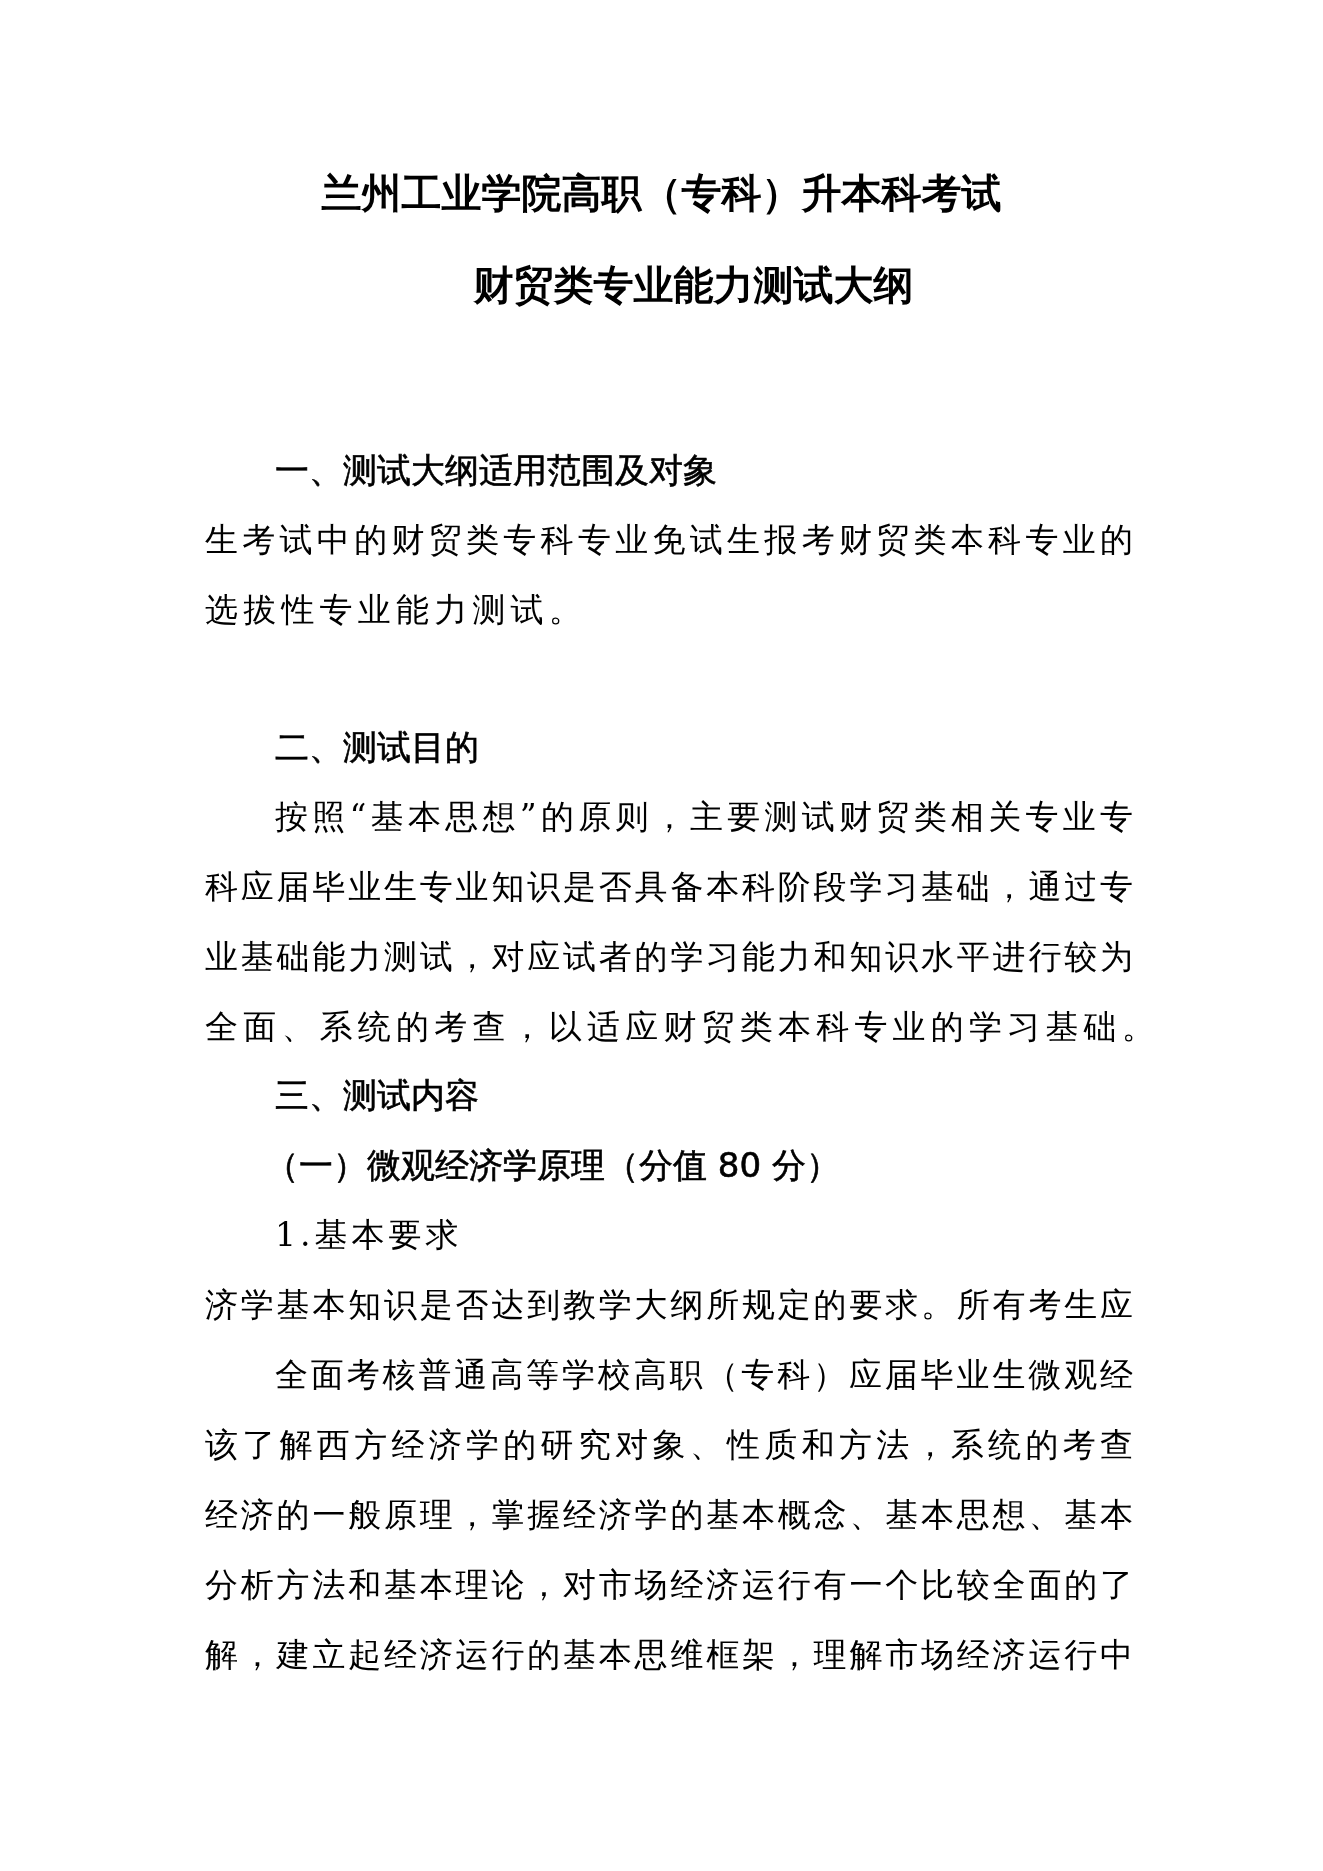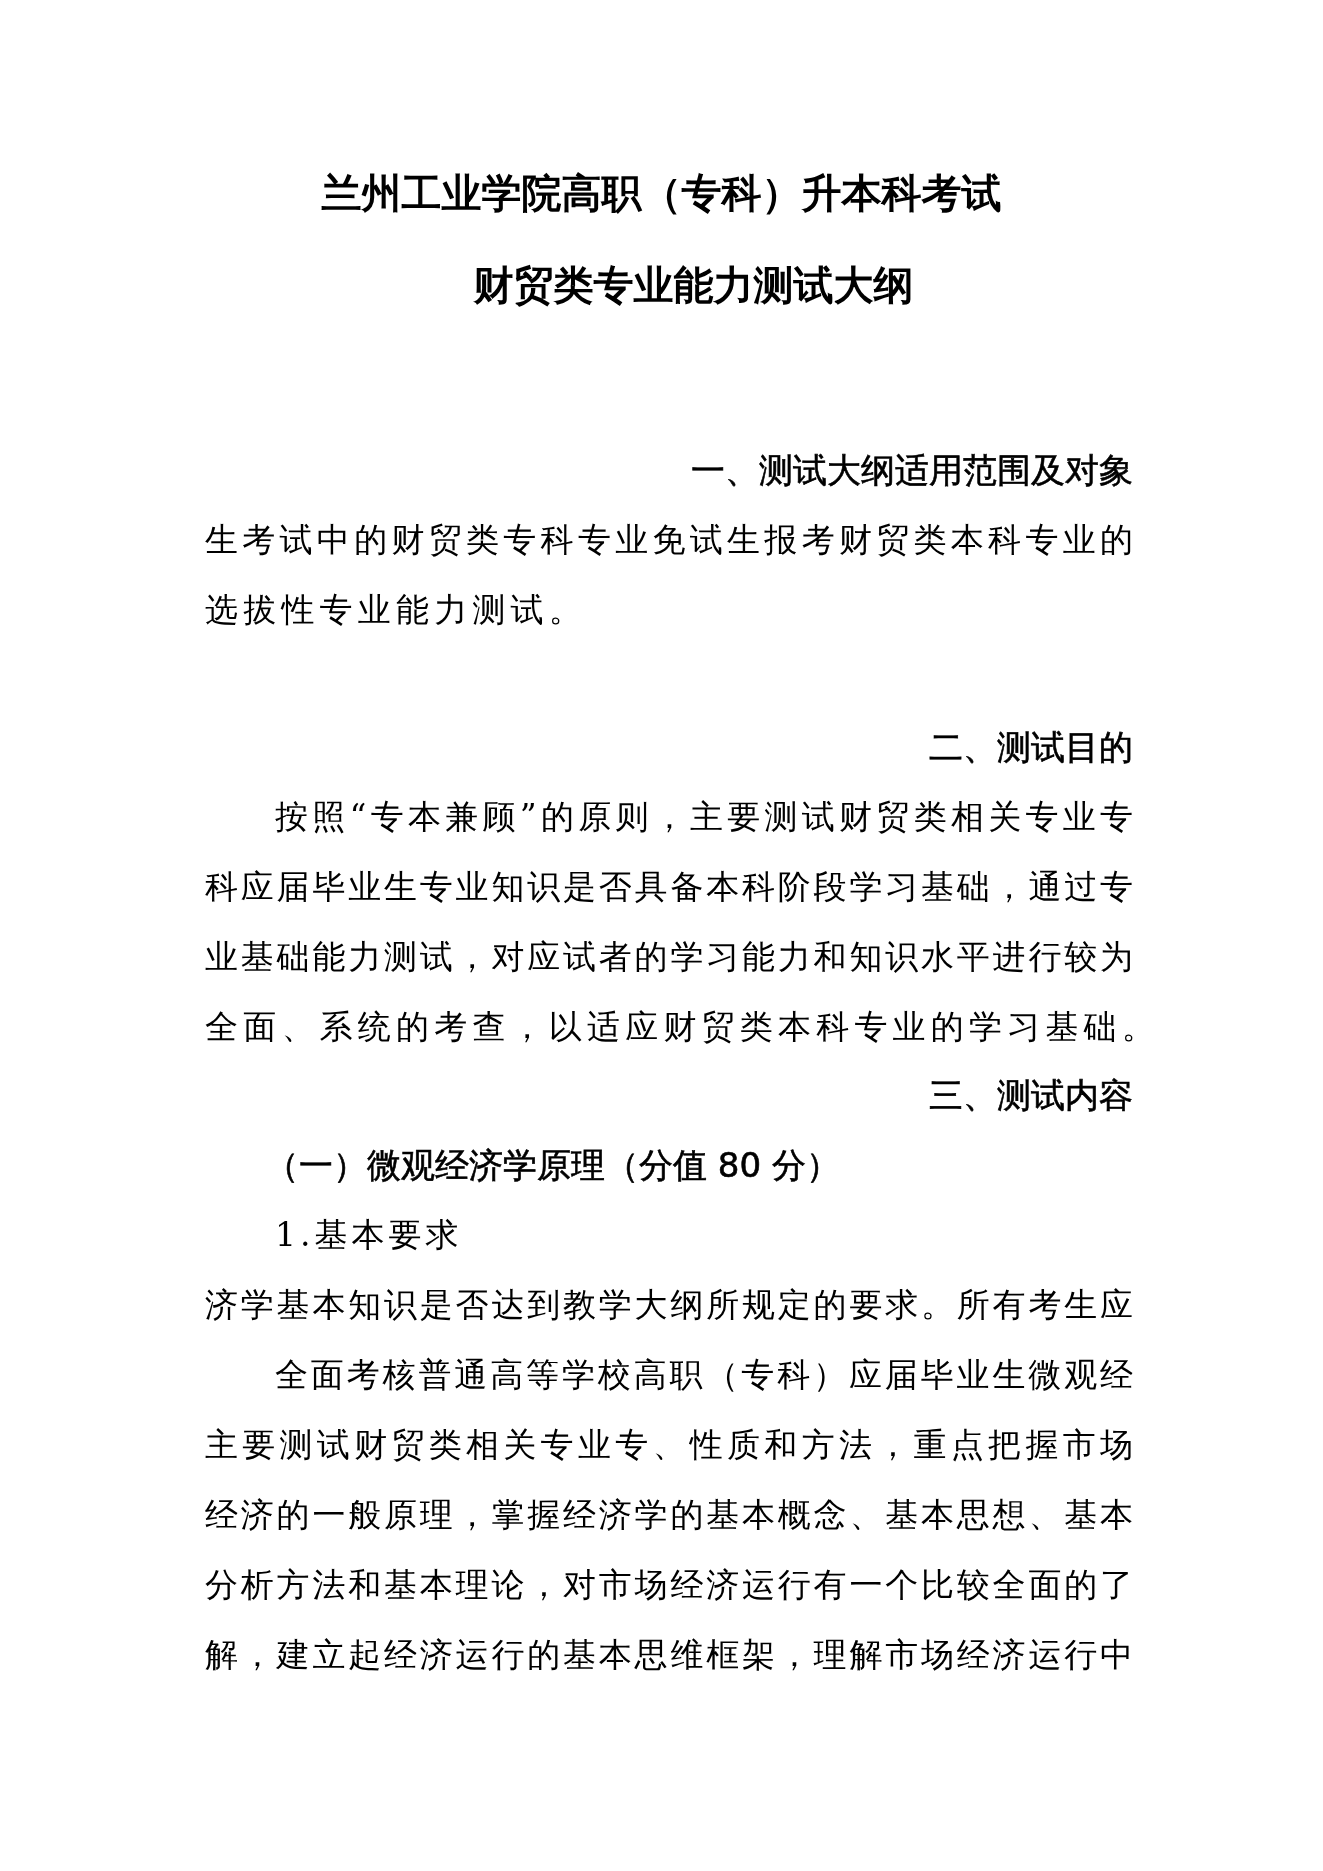--- a/index.html
+++ b/index.html
@@ -43,21 +43,20 @@
       width: 928px;
     }
     .heading {
       font-family: "DejaVu Sans", "Liberation Sans", sans-serif;
       font-size: 34px;
       line-height: 70px;
       height: 70px;
       padding-left: 70px;
       white-space: nowrap;
       font-weight: normal;
-      text-align: right;
       -webkit-text-stroke: 0.6px #000;
     }
     .subheading {
       font-family: "DejaVu Sans", "Liberation Sans", sans-serif;
       font-size: 34px;
       line-height: 70px;
       height: 70px;
       padding-left: 60px;
       white-space: nowrap;
       -webkit-text-stroke: 0.6px #000;
@@ -92,31 +91,31 @@
   <div class="title title-2">财贸类专业能力测试大纲</div>
 
   <div class="body-block" style="top:435px;">
     <div class="heading">一、测试大纲适用范围及对象</div>
     <div class="para-line">生考试中的财贸类专科专业免试生报考财贸类本科专业的</div>
     <div class="para-line last">选拔性专业能力测试。</div>
   </div>
 
   <div class="body-block" style="top:712px;">
     <div class="heading">二、测试目的</div>
-    <div class="para-line first">按照“专本兼顾”的原则，主要测试财贸类相关专业专</div>
+    <div class="para-line first">按照“基本思想”的原则，主要测试财贸类相关专业专</div>
     <div class="para-line">科应届毕业生专业知识是否具备本科阶段学习基础，通过专</div>
     <div class="para-line">业基础能力测试，对应试者的学习能力和知识水平进行较为</div>
     <div class="para-line last">全面、系统的考查，以适应财贸类本科专业的学习基础。</div>
   </div>
 
   <div class="body-block" style="top:1060px;">
     <div class="heading">三、测试内容</div>
     <div class="subheading">（一）微观经济学原理（分值 80 分）</div>
     <div class="item-label">1.基本要求</div>
     <div class="para-line">济学基本知识是否达到教学大纲所规定的要求。所有考生应</div>
     <div class="para-line first">全面考核普通高等学校高职（专科）应届毕业生微观经</div>
-    <div class="para-line">主要测试财贸类相关专业专、性质和方法，重点把握市场</div>
+    <div class="para-line">该了解西方经济学的研究对象、性质和方法，系统的考查</div>
     <div class="para-line">经济的一般原理，掌握经济学的基本概念、基本思想、基本</div>
     <div class="para-line">分析方法和基本理论，对市场经济运行有一个比较全面的了</div>
     <div class="para-line">解，建立起经济运行的基本思维框架，理解市场经济运行中</div>
   </div>
 
 </div>
 
 </body></html>

